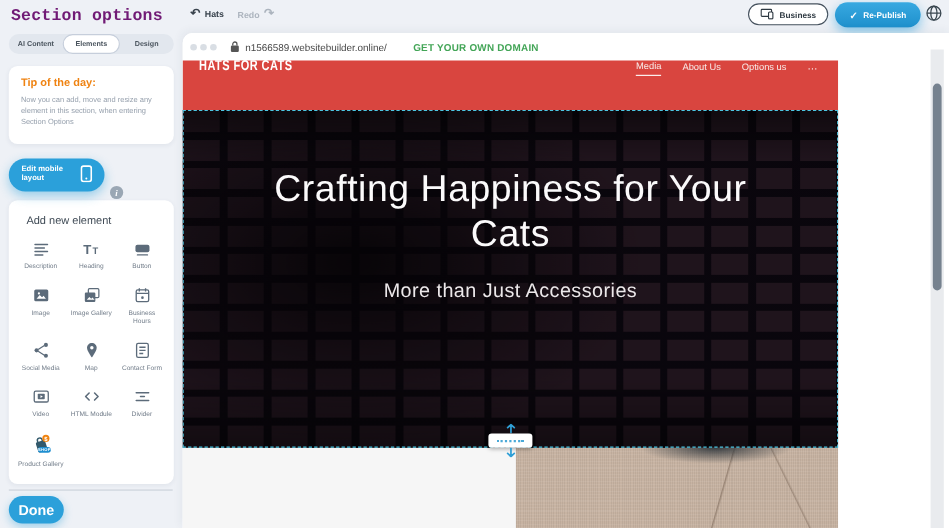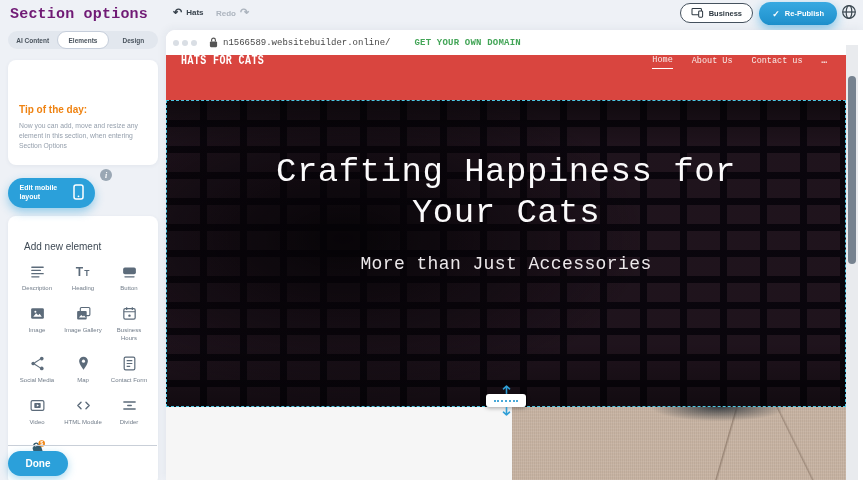--- a/index.html
+++ b/index.html
@@ -32,50 +32,50 @@
 
   
   .sidebar { position:absolute; left:0; top:30px; width:166px; bottom:0; }
   .tabbar { margin:1px 8px 0 8px; height:18px; background:#e2e7ee; border-radius:10px;
     display:flex; align-items:stretch; }
   .tab { flex:1; display:flex; align-items:center; justify-content:center;
     font-size:6.5px; font-weight:700; color:#4a545e; border-radius:9px; cursor:pointer; }
   .tab.active { background:#fff; border:1px solid #c6cedb; }
   .tip-panel { margin:11px 8px 0 8px; background:#fff; border-radius:8px; padding:10px 11px 13px 11px;
     box-shadow:0 1px 4px rgba(30,50,80,.06); }
-  .tip-title { font-size:10px; font-weight:700; color:#ef8312; margin-bottom:6px;margin-top:34px; }
+  .tip-title { font-size:10px; font-weight:700; color:#ef8312; margin-bottom:6px; }
   .tip-body { font-size:6.8px; color:#96a0ad; line-height:1.5; }
   .edit-mobile-btn { position:relative; margin:13px 0 0 8px; width:87px; height:30px; border:none;
     border-radius:16px; background:#2ba0da; color:#fff; font-size:7px; font-weight:700;
     display:flex; align-items:center; justify-content:center; gap:7px;
     box-shadow:0 4px 10px rgba(43,160,218,.45); cursor:pointer;
     font-family:"Liberation Sans", sans-serif; }
   .info-dot { position:absolute; left:100px; top:139px; width:12px; height:12px; border-radius:50%;
     background:#9aa7b4; color:#fff; font-size:8px; font-style:italic; font-weight:700;
     display:flex; align-items:center; justify-content:center; cursor:pointer;
     font-family:"Liberation Serif", serif; }
-  .add-panel { margin:8px 8px 0 8px; background:#fff; border-radius:8px; padding:25px 6px 13px 6px;
+  .add-panel { margin:8px 8px 0 8px; background:#fff; border-radius:8px; padding:14px 6px 13px 6px;
     box-shadow:0 1px 4px rgba(30,50,80,.06); }
   .add-title { font-size:10px; font-weight:500; color:#3f4a55; margin:0 0 11px 10px; }
   .egrid { display:grid; grid-template-columns:repeat(3,1fr); row-gap:13px; }
   .cell { display:flex; flex-direction:column; align-items:center; cursor:pointer; }
   .eicon { display:block; }
   .elabel { margin-top:4px; font-size:6px; color:#717c89; text-align:center; line-height:1.35; max-width:42px; }
   .side-divider { position:absolute; left:8px; right:9px; bottom:34px; height:1px; background:#c9cfd8; }
-  .done-btn { position:absolute; left:8px; bottom:4px; width:60px; height:25px; border:none;
-    border-radius:13px; background:#2ba0da; color:#fff; font-size:10px; font-weight:700;
+  .done-btn { position:absolute; left:8px; bottom:4px; width:50px; height:25px; border:none;
+    border-radius:13px; background:#2ba0da; color:#fff; font-size:13px; font-weight:700;
     box-shadow:0 3px 8px rgba(43,160,218,.4); cursor:pointer;
     font-family:"Liberation Sans", sans-serif; }
 
   
   .preview-region { position:absolute; left:166px; top:30px; right:0; bottom:0;
     background:#fff; border-radius:9px 0 0 0; box-shadow:-2px -2px 8px rgba(30,50,80,.05); }
   .vscrollbar { position:absolute; right:5px; top:15px; bottom:0; width:12px; background:#e9ebee; }
   .vthumb { position:absolute; left:2px; top:31px; width:8px; height:188px; border-radius:4px; background:#76828f; cursor:grab; }
-  .site { position:absolute; left:0; top:0; width:680px; bottom:0; overflow:hidden; border-radius:9px 0 0 0;font-family:Liberation Mono, monospace; }
+  .site { position:absolute; left:0; top:0; width:596px; bottom:0; overflow:hidden; border-radius:9px 0 0 0; }
 
   
   .chrome { height:25px; background:#fff; display:flex; align-items:center; }
   .dots { display:flex; gap:3px; margin-left:7px; }
   .dot { width:6px; height:6px; border-radius:50%; background:#d9dee4; }
   .lockwrap { margin-left:12px; display:flex; align-items:center; }
   .url { margin-left:5px; font-size:9px; color:#474747; }
   .domain-cta { margin-left:24px; font-size:9px; font-weight:700; color:#43a557; letter-spacing:.2px; cursor:pointer; }
 
   
@@ -358,23 +358,23 @@
             <path d="M2.9 4.8V3.3a2.1 2.1 0 014.2 0v1.5" fill="none" stroke="#555" stroke-width="1.3"></path>
           </svg>
       </span>
       <span class="url">n1566589.websitebuilder.online/</span>
       <span class="domain-cta">GET YOUR OWN DOMAIN</span>
     </div>
 
     <div class="site-header">
       <div class="logo">HATS FOR CATS</div>
       <div class="nav">
-        <span class="nav-item active">Home</span>
+        <span class="nav-item active">Media</span>
         <span class="nav-item">About Us</span>
-        <span class="nav-item">Contact us</span>
+        <span class="nav-item">Options us</span>
         <span class="nav-more">⋯</span>
       </div>
     </div>
 
     <div class="hero">
       <div class="hero-heading">Crafting Happiness for Your Cats</div>
       <div class="hero-sub">More than Just Accessories</div>
 
       <div class="resize-handle">
         <span class="arrow-up">

